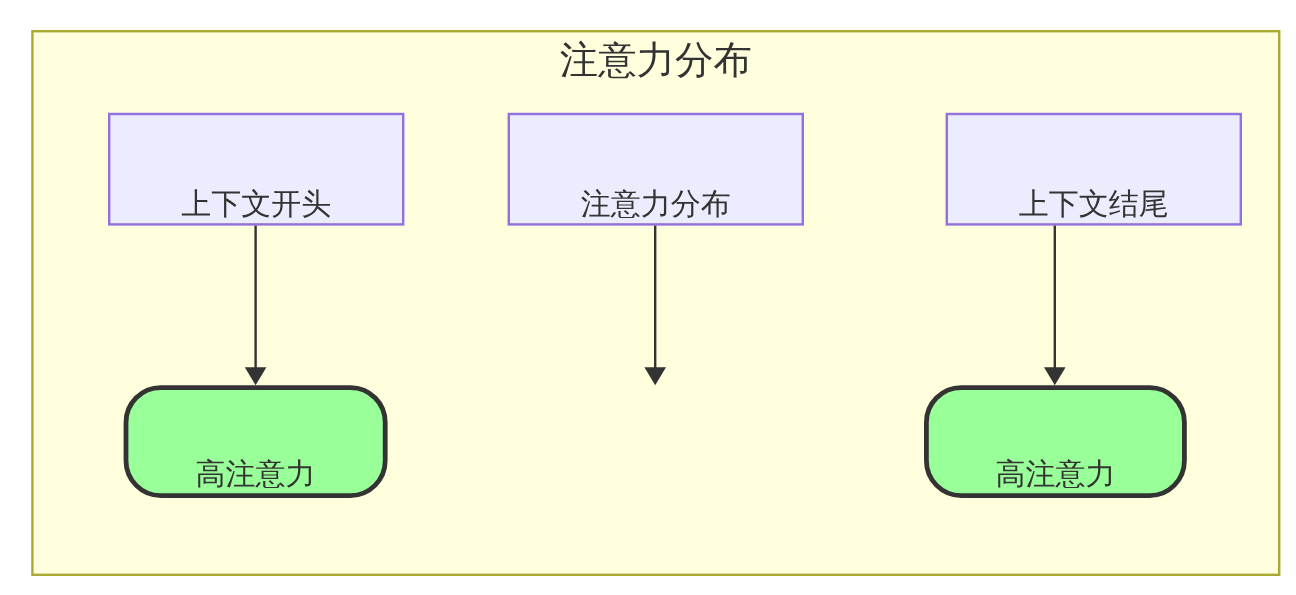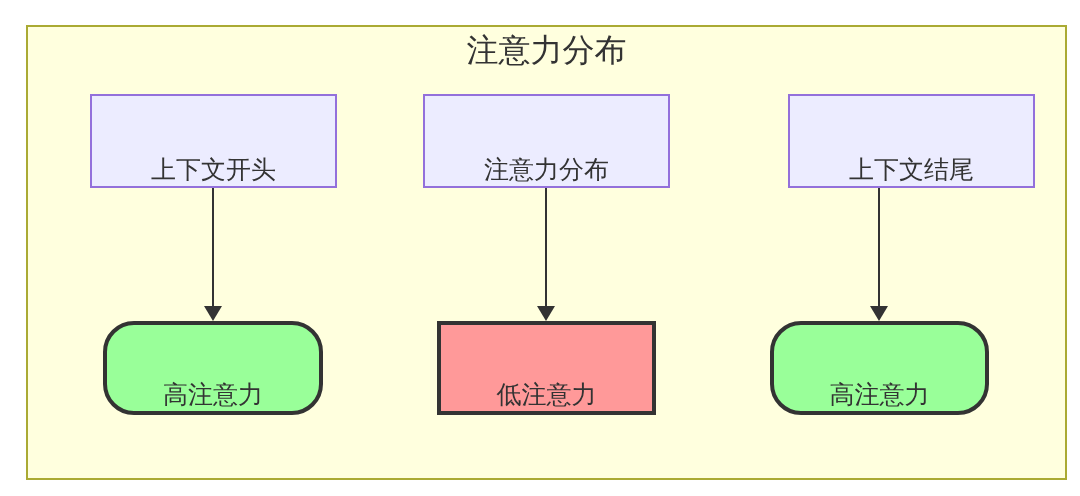--- a/index.html
+++ b/index.html
@@ -108,20 +108,17 @@
 
   <div class="edge-line" style="left:545px;"></div>
   <div class="edge-head" style="left:537px;"></div>
 
   <div class="edge-line" style="left:878px;"></div>
   <div class="edge-head" style="left:870px;"></div>
 
   <div class="node node-bottom node-high" style="left:103px; width:220px;">
     <span>高注意力</span>
   </div>
-  <div class="node node-bottom node-low" style="left:437px; width:219px;">
-    <span>低注意力</span>
-  </div>
   <div class="node node-bottom node-high" style="left:770px; width:219px;">
     <span>高注意力</span>
   </div>
 
 </div>
 
 </body></html>

